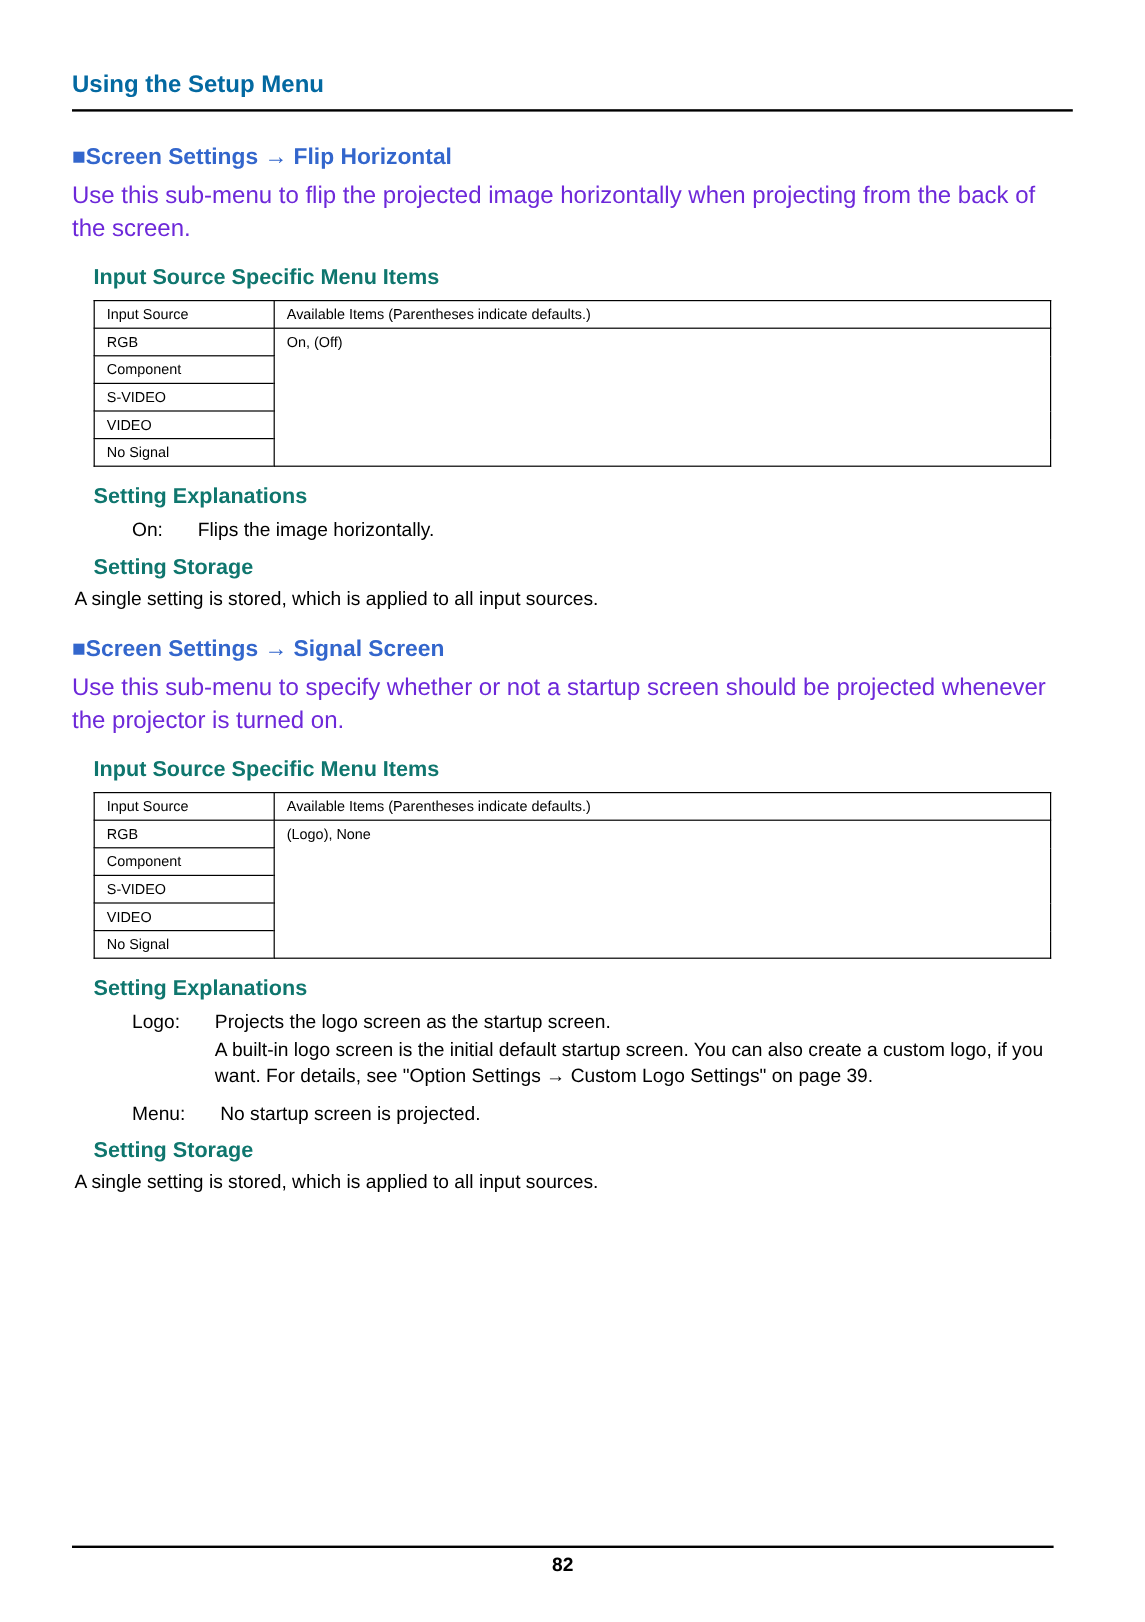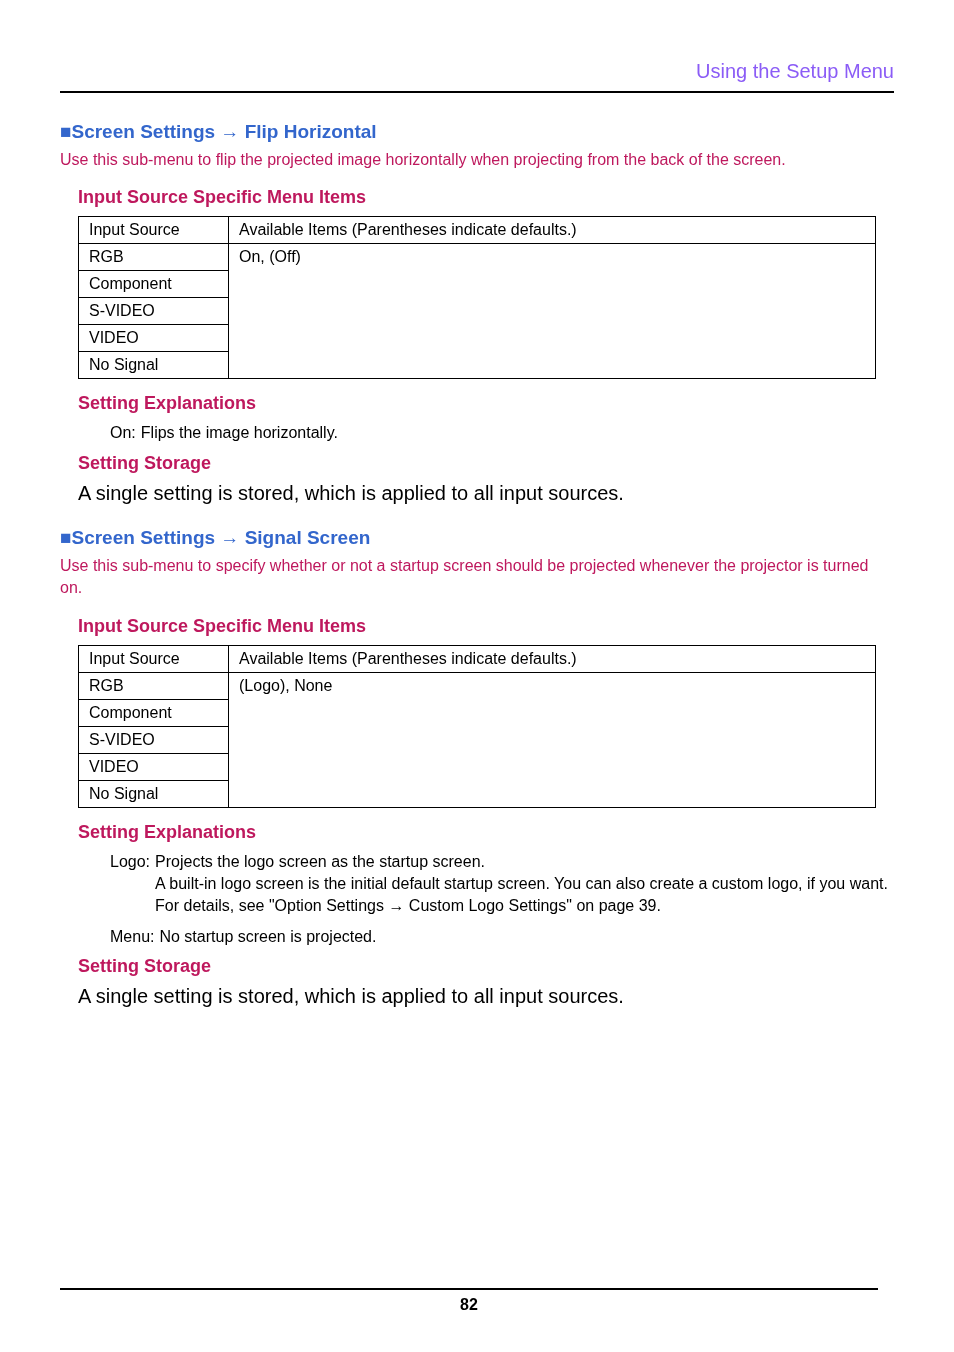--- a/index.html
+++ b/index.html
@@ -10,88 +10,88 @@
     body {
       font-family: Arial, Helvetica, sans-serif;
       width: 954px;
       height: 1352px;
       background: #fff;
       padding: 60px 60px 20px 60px;
       position: relative;
     }
     .header-title {
       font-size: 20px;
-      font-weight: normal;
-      color: #8b5cf6;
+      font-weight: bold;
+      color: #0369a1;
       padding-bottom: 8px;
       border-bottom: 2px solid #000;
       margin-bottom: 28px;
-      text-align: right;
     }
     .section-heading {
       font-size: 19px;
       font-weight: bold;
       color: #3366cc;
       margin-bottom: 6px;
     }
     .section-marker {
       color: #3366cc;
       font-weight: bold;
     }
     .body-text {
-      font-size: 16px;
-      color: #be185d;
+      font-size: 20px;
+      color: #6d28d9;
       line-height: 1.4;
       margin-bottom: 16px;
     }
     .sub-heading {
       font-size: 18px;
       font-weight: bold;
-      color: #be185d;
+      color: #0f766e;
       margin-left: 18px;
       margin-bottom: 8px;
       margin-top: 4px;
     }
     .data-table {
       width: calc(100% - 36px);
       margin-left: 18px;
       border-collapse: collapse;
       margin-bottom: 14px;
     }
     .data-table td, .data-table th {
       border: 1px solid #000;
       padding: 4px 10px;
-      font-size: 16px;
+      font-size: 12px;
       text-align: left;
       font-weight: normal;
       vertical-align: top;
     }
     .data-table .col-source {
       width: 150px;
     }
     .rowspan-cell {
       vertical-align: top;
     }
     .explanation-item {
       margin-left: 50px;
       font-size: 16px;
       line-height: 1.4;
       margin-bottom: 8px;
       display: flex;
+      gap: 24px;
     }
     .explanation-label {
       flex: 0 0 auto;
       padding-right: 5px;
     }
     .explanation-text {
       flex: 1;
     }
     .storage-text {
-      font-size: 20px;
-      margin-left: 18px;
+      font-size: 16px;
+      margin-left: 2px;
       margin-bottom: 22px;
     }
     .footer {
       position: absolute;
       bottom: 38px;
       left: 60px;
       right: 76px;
     }
     .footer-line {
       border-top: 2px solid #000;

